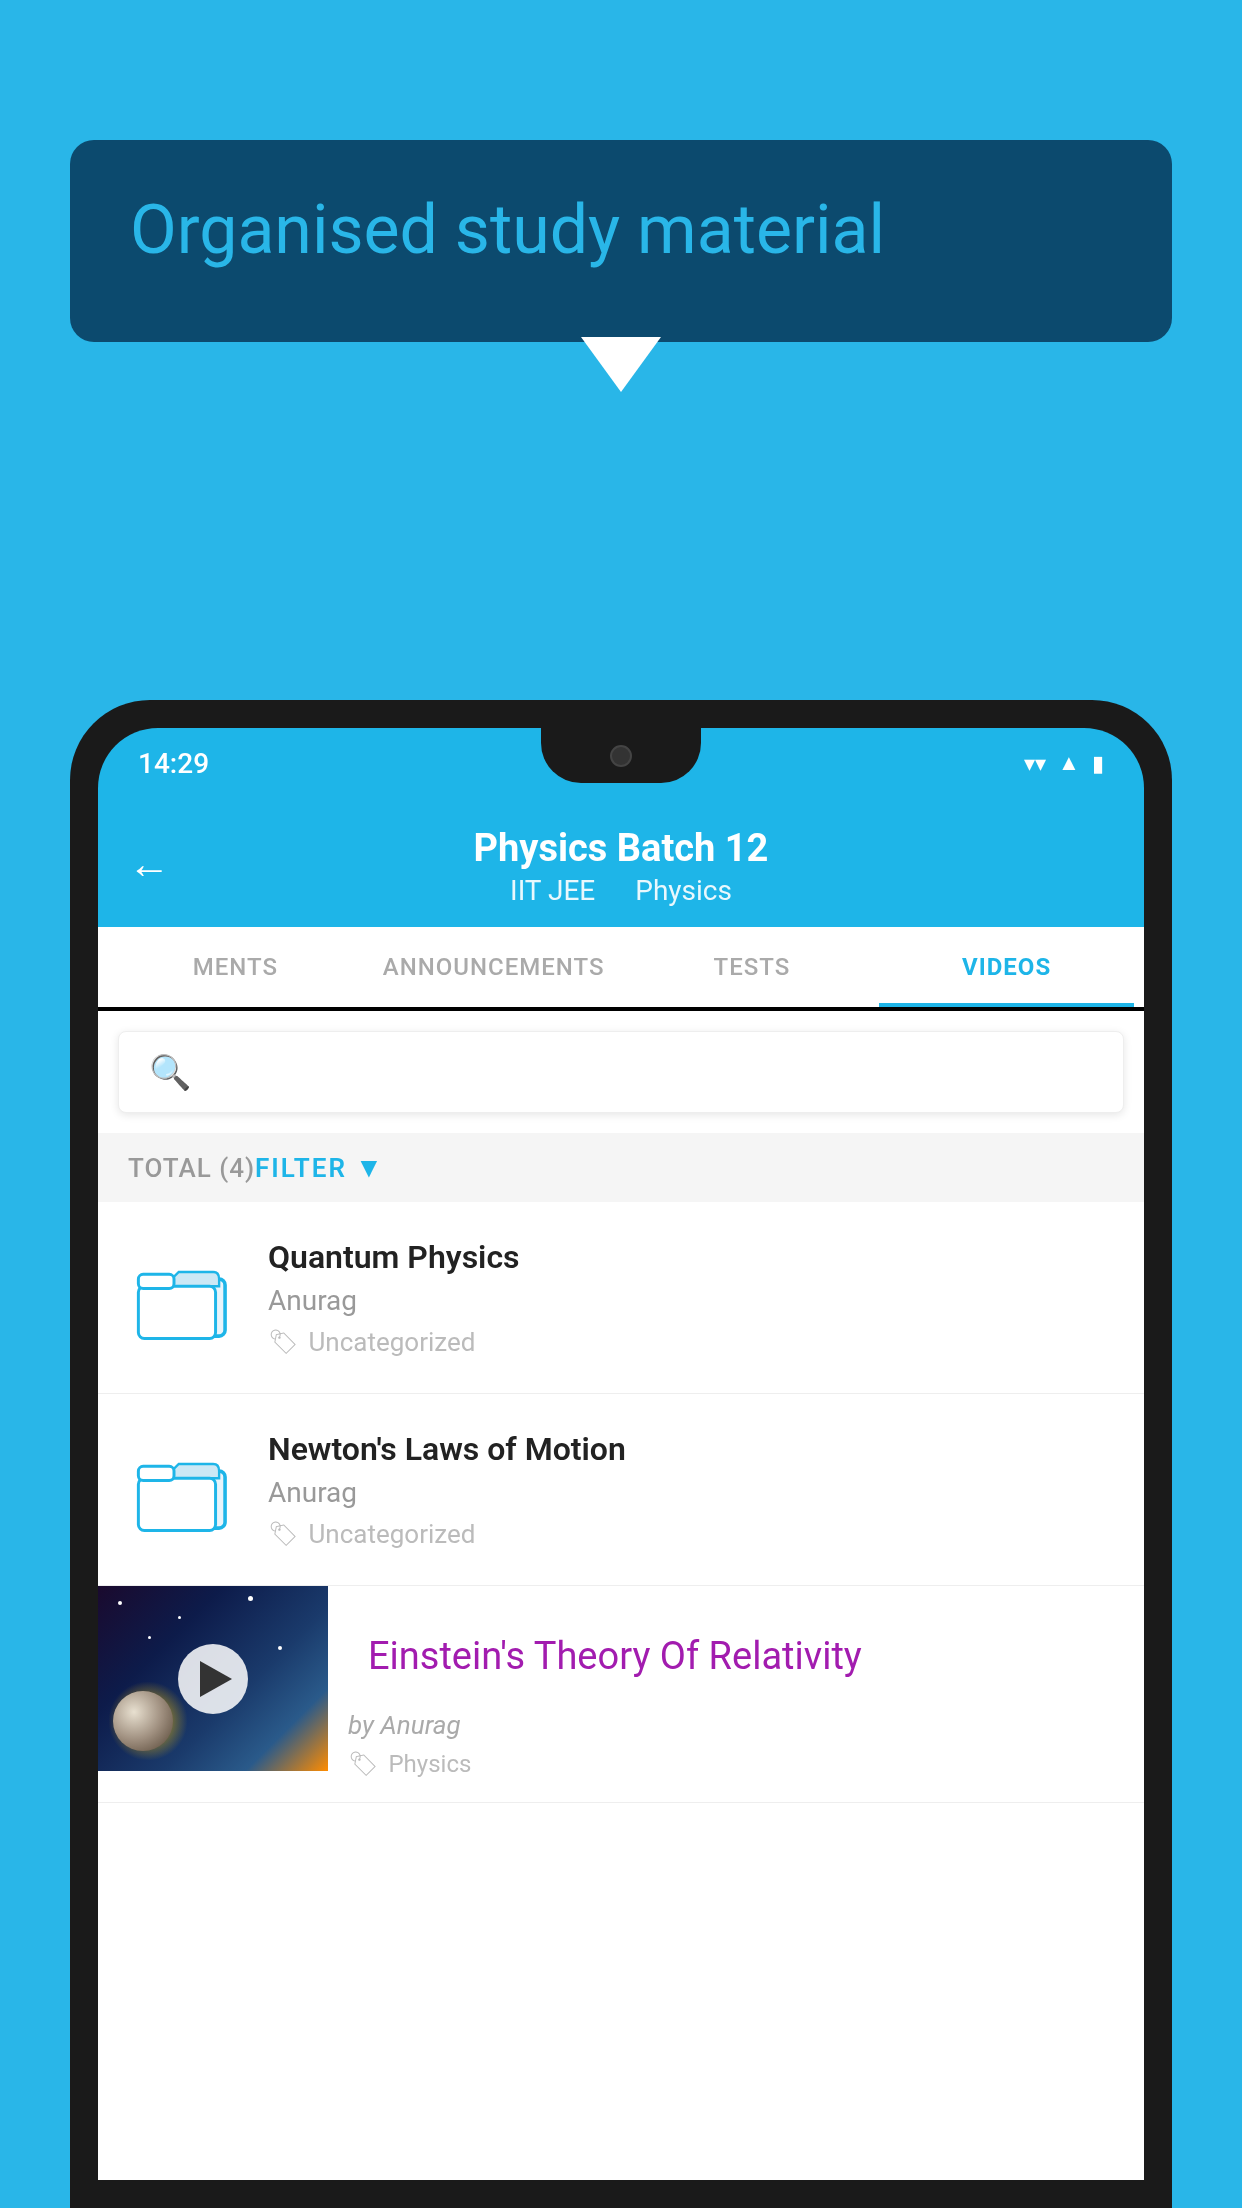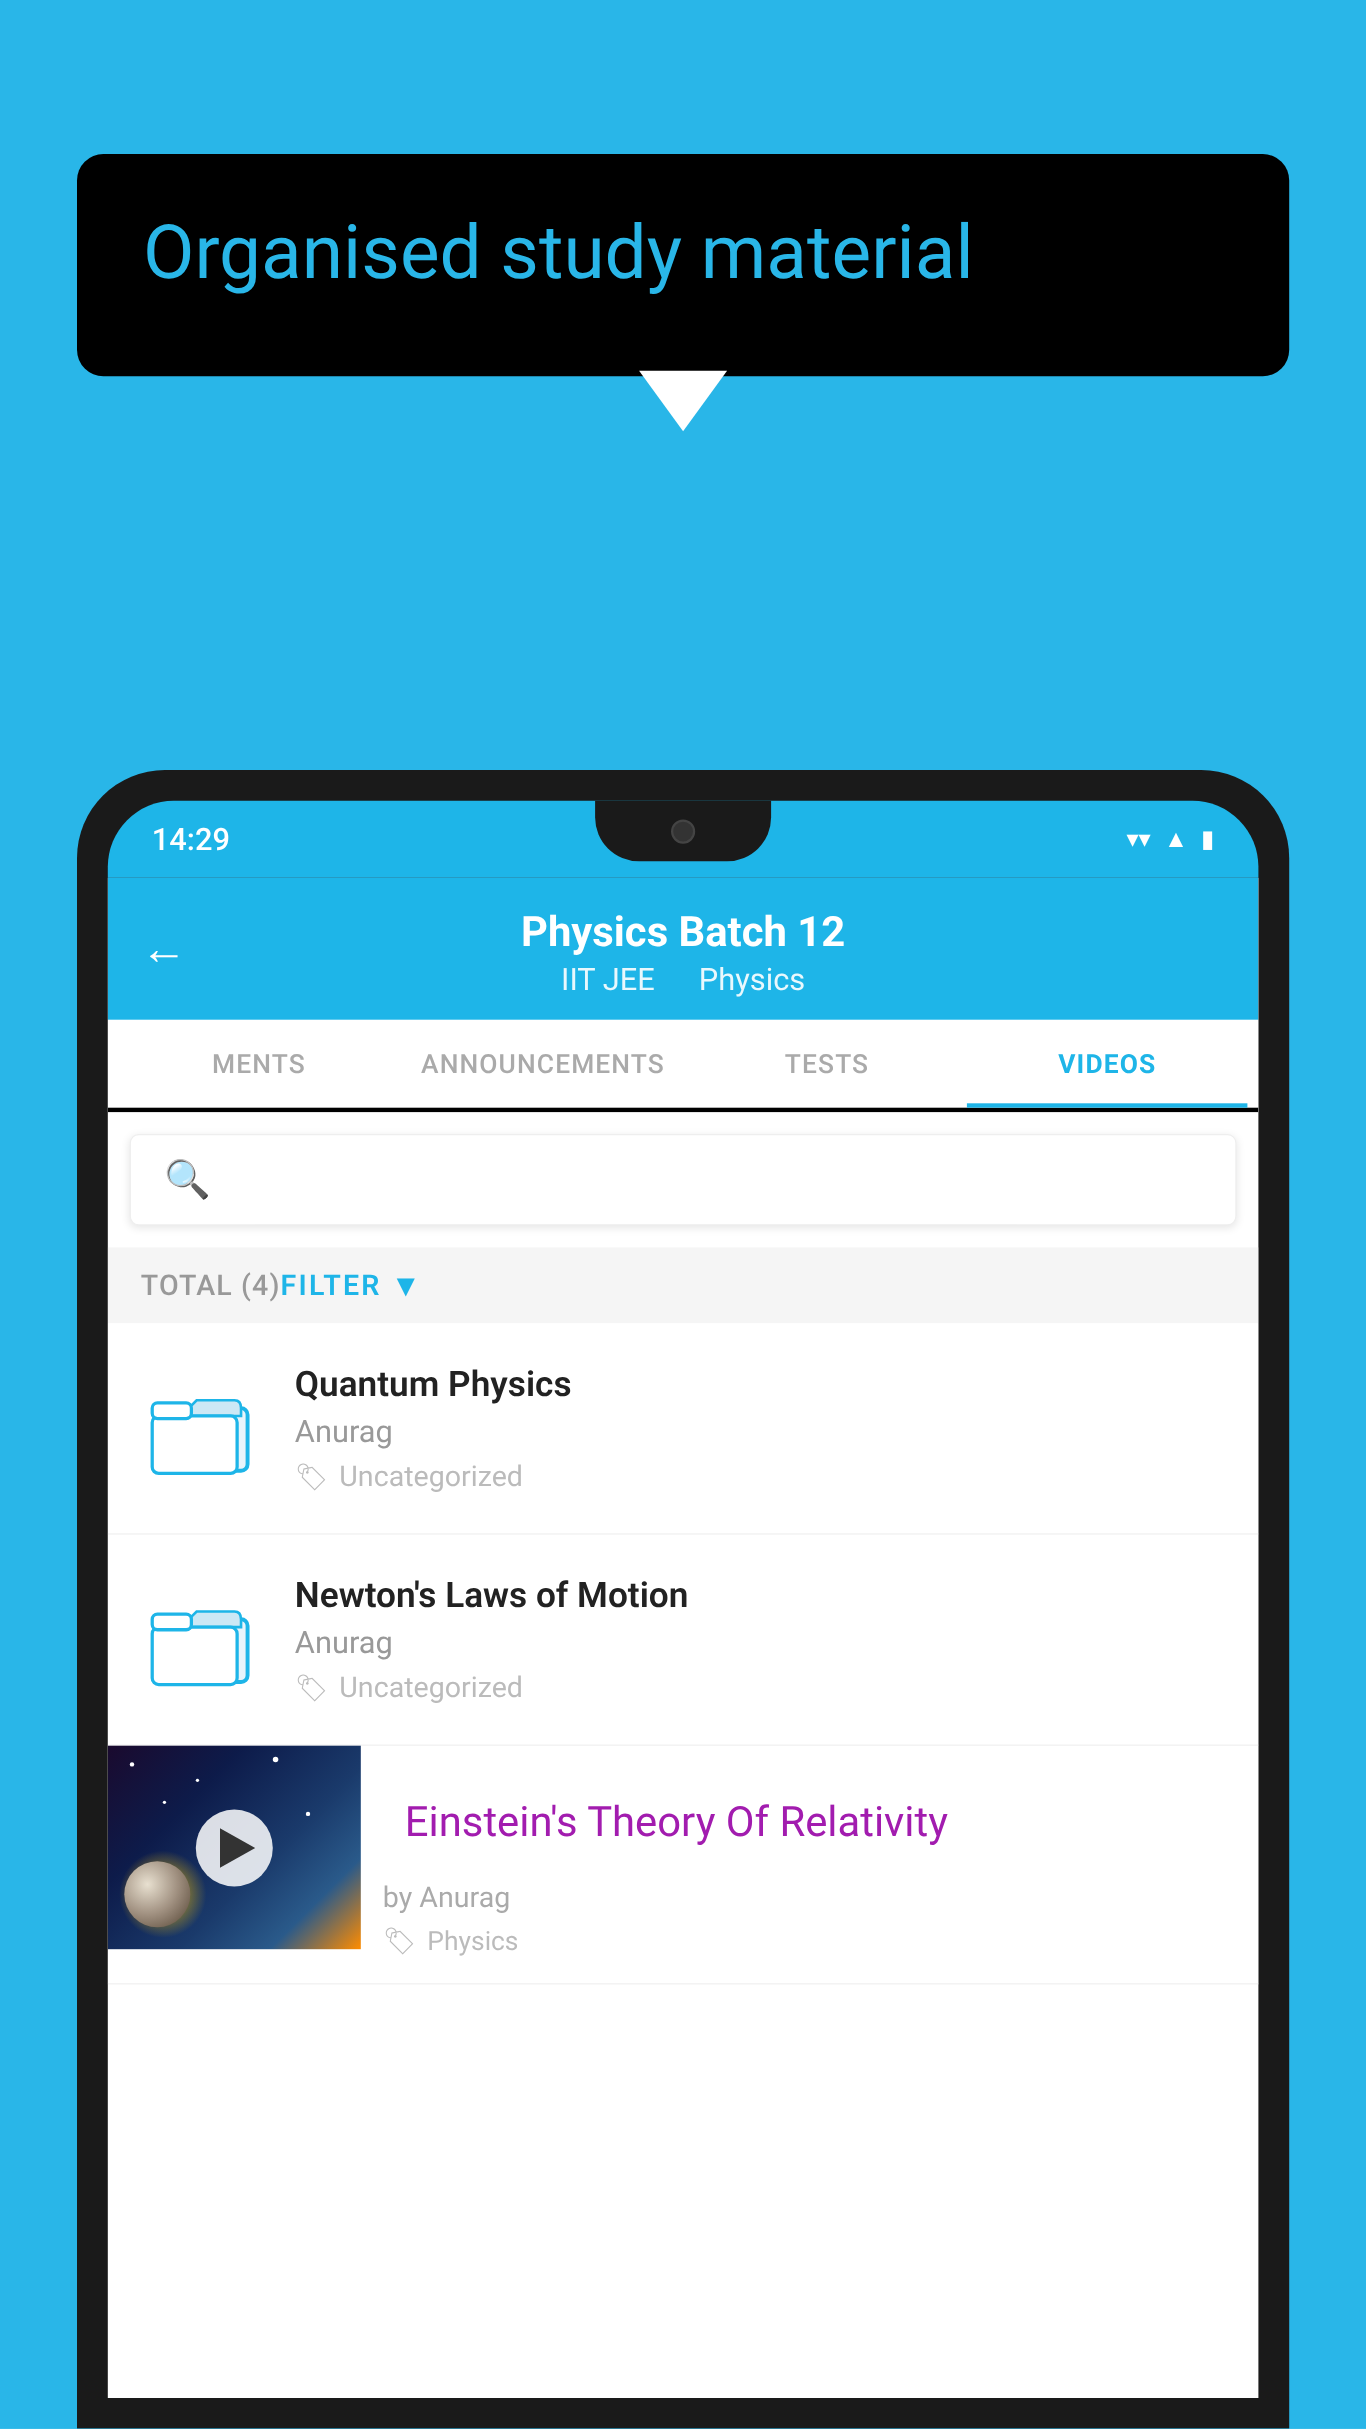--- a/index.html
+++ b/index.html
@@ -15,21 +15,21 @@
 
     
     .speech-bubble-container {
       position: absolute;
       top: 140px;
       left: 70px;
       right: 70px;
     }
 
     .speech-bubble {
-      background: #000000;
+      background: #0c4a6e;
       border-radius: 24px;
       padding: 50px 60px;
       position: relative;
     }
 
     .speech-bubble::after {
       content: '';
       position: absolute;
       bottom: -50px;
       left: 50%;
@@ -509,21 +509,21 @@
             <div class="glow"></div>
 
             <div style="position:absolute;bottom:20px;left:15px;width:60px;height:60px;background:radial-gradient(circle at 35% 35%, #e8e0d0, #a09080, #504030);border-radius:50;border-radius:50%;"></div>
 
             <div class="play-btn">
               <div class="play-triangle"></div>
             </div>
           </div>
           <div class="einstein-info">
             <div class="video-item-title einstein-info" style="font-size:38px;font-weight:400;color:#a21caf;margin-bottom:8px;">Einstein's Theory Of Relativity</div>
-            <div class="video-item-author" style="font-size:26px;color:#aaa;">by Anurag</div>
+            <div class="video-item-author" style="font-size:26px;color:#aaa;font-style:italic;">by Anurag</div>
             <div class="video-item-tag" style="display:flex;align-items:center;gap:10px;color:#bbb;font-size:24px;">
               <span class="tag-icon">🏷</span>
               <span>Physics</span>
             </div>
           </div>
         </div>
 
       </div>
     </div>
   </div>

